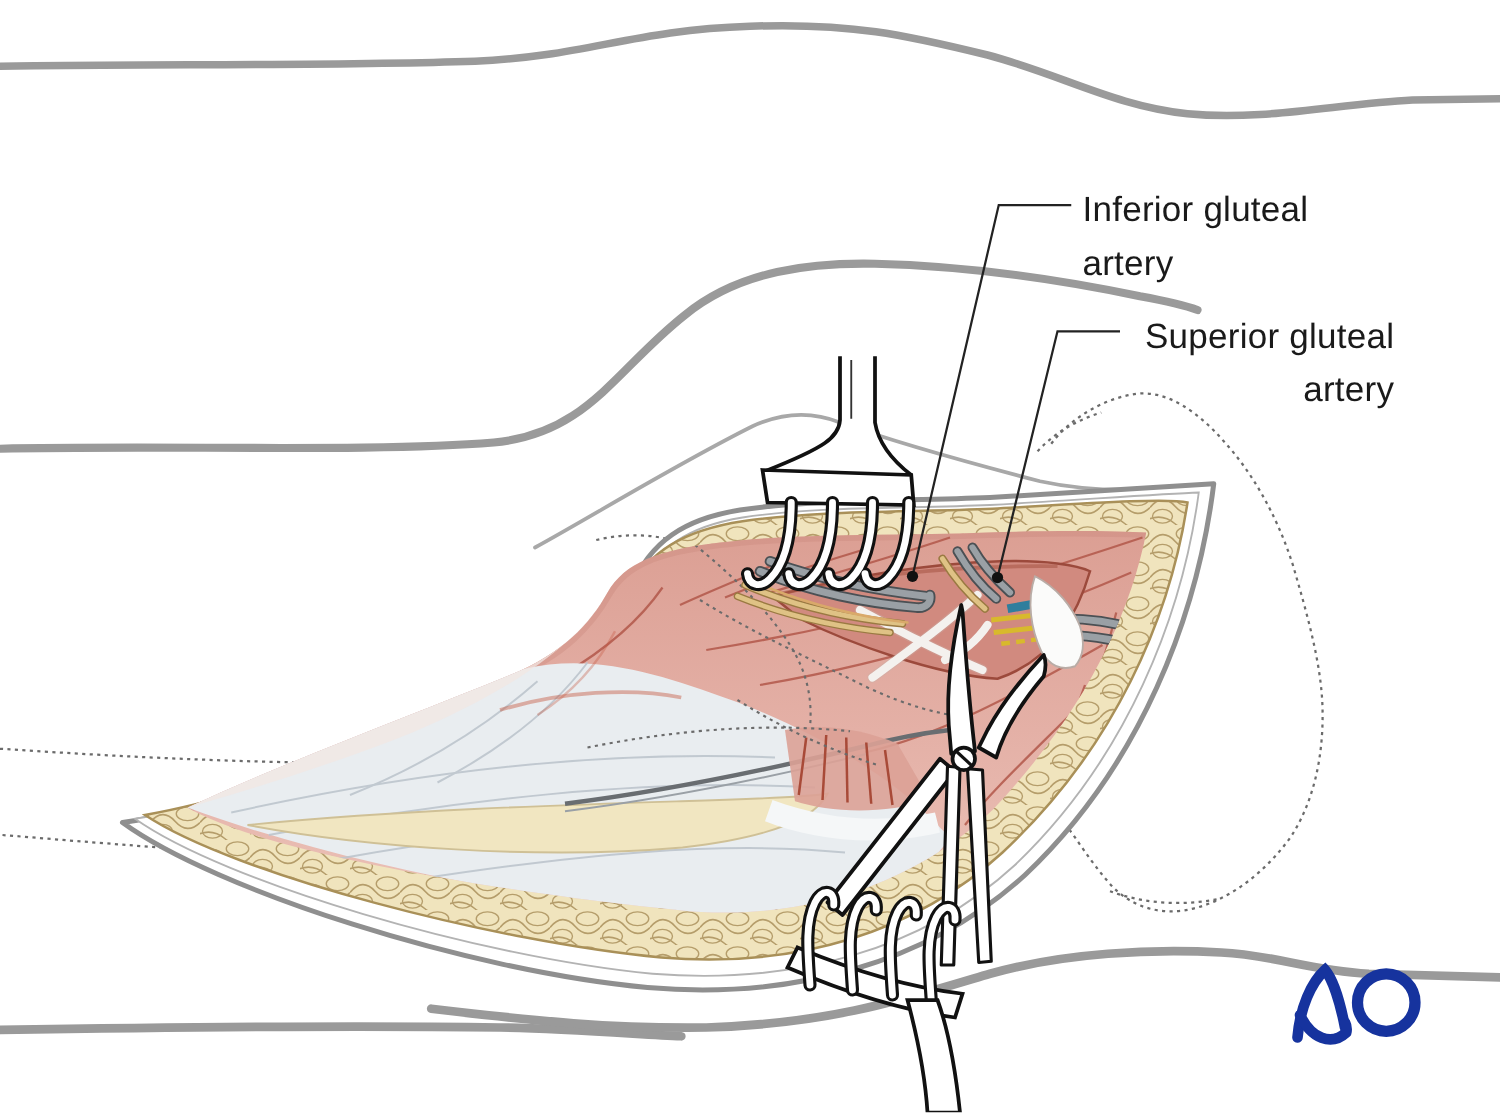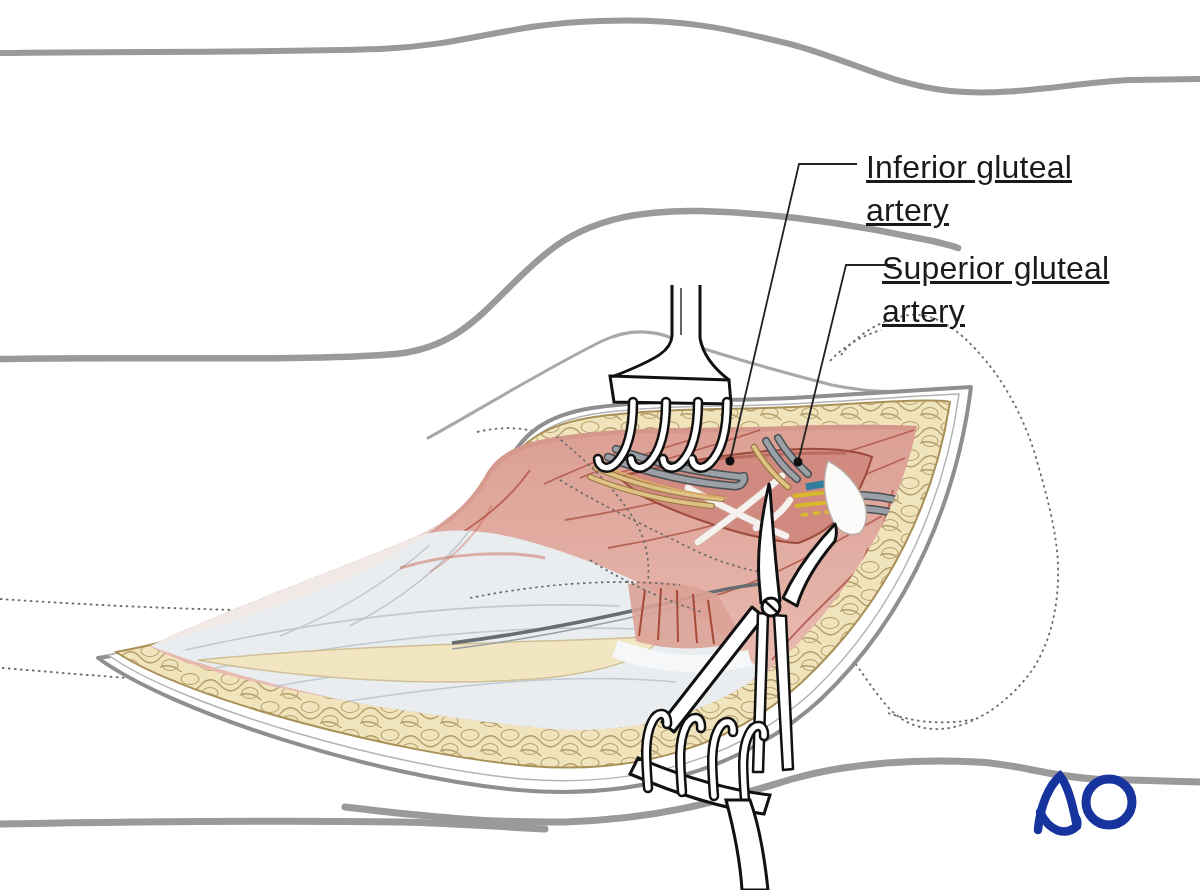--- a/index.html
+++ b/index.html
@@ -1,20 +1,20 @@
 <!DOCTYPE html>
 <html style="--background: #ffffff; --label-text: #1a1a1a; --leader: #222222; --ao-blue: #16339e; --outline-gray: #9a9a9a; --skin-fat: #f0e4bd; --muscle-pink: #e0a89e; --fascia-gray: #e9edf0; --nerve-yellow: #d8b92c; --vessel-teal: #2f7e9d;"><head>
 <meta charset="utf-8">
 <style>
   html,body{margin:0;padding:0;background:#fff;}
   .stage{position:relative;width:1200px;height:890px;background:var(--background,#fff);
          overflow:hidden;font-family:"Liberation Sans",sans-serif;}
   .stage svg{position:absolute;left:0;top:0;}
-  .anno{position:absolute;color:var(--label-text,#1a1a1a);font-size:32px;line-height:43px;
-        font-family:"Liberation Sans",sans-serif;letter-spacing:.2px;white-space:nowrap;text-decoration:underline;}
+  .anno{position:absolute;color:var(--label-text,#1a1a1a);font-size:28px;line-height:43px;
+        font-family:"Liberation Sans",sans-serif;letter-spacing:.2px;white-space:nowrap;}
   .ao-stroke{stroke:var(--ao-blue,#16339e);}
 </style>
 </head>
 <body>
 
 <div class="stage" aria-label="Surgical illustration of a gluteal exposure: an eye-shaped incision held open by two rake retractors, scissors spreading the muscle split, dotted outline of the greater trochanter, with the inferior and superior gluteal arteries labeled.">
 <svg width="1200" height="890" viewBox="0 0 1200 890">
   <defs>
     <clipPath id="interiorClip">
       <path d="M150,646 C232,608 330,572 408,540 C450,523 472,499 486,474 C500,450 526,440 576,434 C640,426 720,429 790,426 C850,424 896,425 917,426 C903,497 864,574 794,648 C727,712 632,738 542,728 C422,716 216,685 150,646 Z"></path>
@@ -242,17 +242,17 @@
     <path class="ao-stroke" stroke-width="8.5" d="M1038,830 C1040,806 1049,786 1060,776 C1066,783 1072,801 1076,822"></path>
     <path class="ao-stroke" stroke-width="8.5" d="M1040,812 C1049,831 1065,837 1077,826 C1078,822 1077,820 1076,818"></path>
     <circle class="ao-stroke" cx="1109" cy="802" r="23" stroke-width="9"></circle>
   </g>
 </svg>
 
 <div class="anno" style="left:866px;top:146px;">
   <div>Inferior gluteal</div>
   <div>artery</div>
 </div>
-<div class="anno" style="left:882px;top:247px;">
+<div class="anno" style="left:916px;top:247px;text-align:right;">
   <div>Superior gluteal</div>
   <div>artery</div>
 </div>
 </div>
 
 </body></html>

